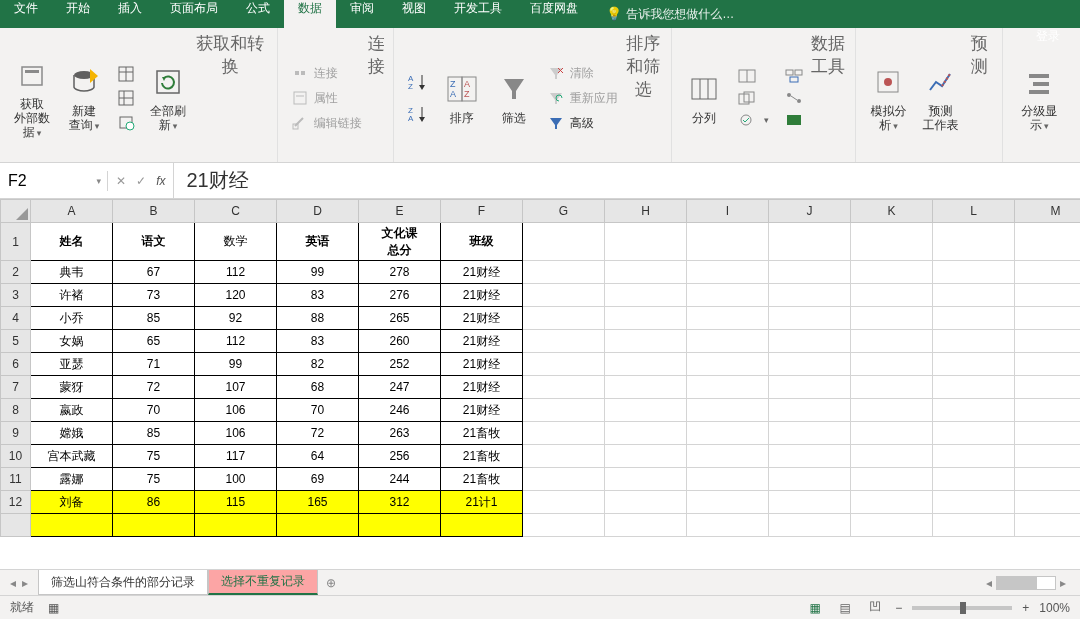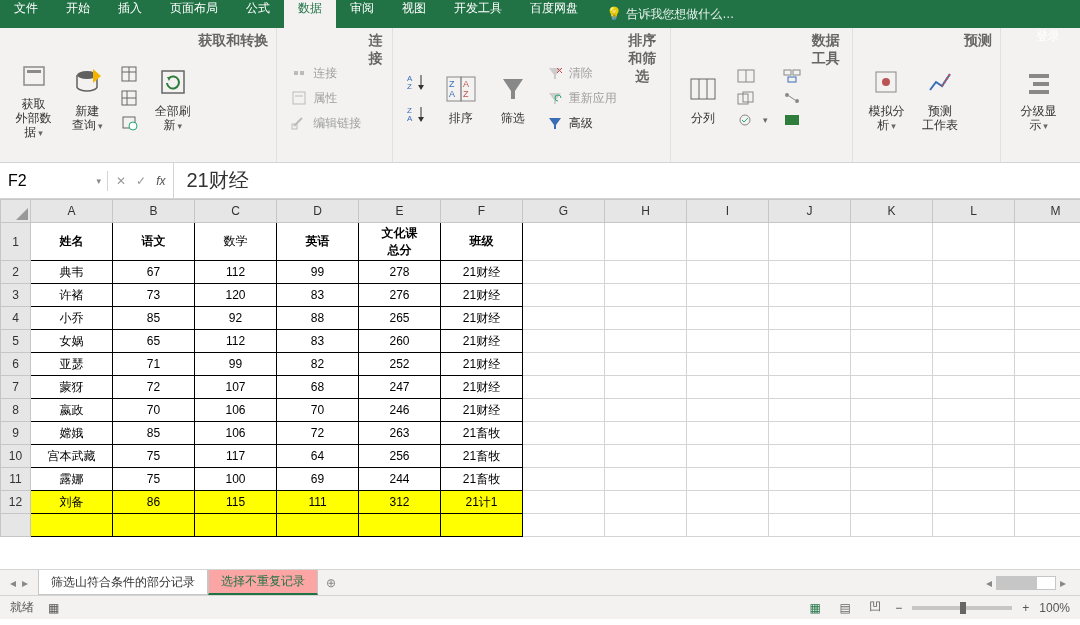--- a/index.html
+++ b/index.html
@@ -5,21 +5,21 @@
   * { box-sizing: border-box; margin: 0; padding: 0; }
   body { font-family: "Microsoft YaHei", sans-serif; font-size: 12px; background: #fff; width: 1080px; height: 625px; overflow: hidden; }
   .green-bar { background: #217346; height: 28px; display: flex; align-items: center; }
   .tab { color: #fff; padding: 0 14px; height: 40px; line-height: 28px; cursor: pointer; }
   .tab.active { background: #f3f2f1; color: #217346; }
   .tab.tell { display: flex; align-items: center; gap: 4px; opacity: 0.9; }
   .tell-icon { font-size: 13px; }
   .green-right { margin-left: auto; padding-right: 20px; color: #fff; height: 28px; line-height: 28px; margin-top: 44px; }
   .ribbon { background: #f3f2f1; height: 135px; border-bottom: 1px solid #d4d4d4; display: flex; }
   .group { display: flex; flex-direction: row; justify-content: flex-end; padding: 0 8px; position: relative; border-right:1px solid #e1e1e1;}
-  .group-title { text-align: center; font-size: 14px; color: #666; padding: 4px 0 2px; font-weight: bold; }
+  .group-title { text-align: center; font-size: 17px; color: #666; padding: 4px 0 2px; }
   .group-body { flex: 1; display: flex; align-items: center; gap: 4px; padding-top:6px;}
   .big-btn { display: flex; flex-direction: column; align-items: center; gap: 4px; padding: 0 6px; cursor: pointer; }
   .big-btn .icon { width: 36px; height: 36px; display: flex; align-items: center; justify-content: center; }
   .big-btn .lbl { font-size: 12px; color: #333; text-align:center; line-height:14px;}
   .stack { display: flex; flex-direction: column; gap: 4px; justify-content:center; }
   .small-btn { display: flex; align-items: center; gap: 6px; padding: 2px 6px; font-size: 12px; color: #333; cursor: pointer; white-space:nowrap;}
   .small-btn.dis { color:#a0a0a0; }
   .dd { font-size:9px; color:#666; margin-left:2px;}
   svg { overflow: visible; }
 
@@ -560,21 +560,21 @@
           <td class="ecell"></td>
           <td class="ecell"></td>
           <td class="ecell"></td>
           <td class="ecell"></td>
         </tr>
         <tr class="hl">
           <th class="row-h">12</th>
           <td class="dcell">刘备</td>
           <td class="dcell">86</td>
           <td class="dcell">115</td>
-          <td class="dcell">111</td>
+          <td class="dcell">165</td>
           <td class="dcell">312</td>
           <td class="dcell">21计1</td>
           <td class="ecell"></td>
           <td class="ecell"></td>
           <td class="ecell"></td>
           <td class="ecell"></td>
           <td class="ecell"></td>
           <td class="ecell"></td>
           <td class="ecell"></td>
         </tr>

